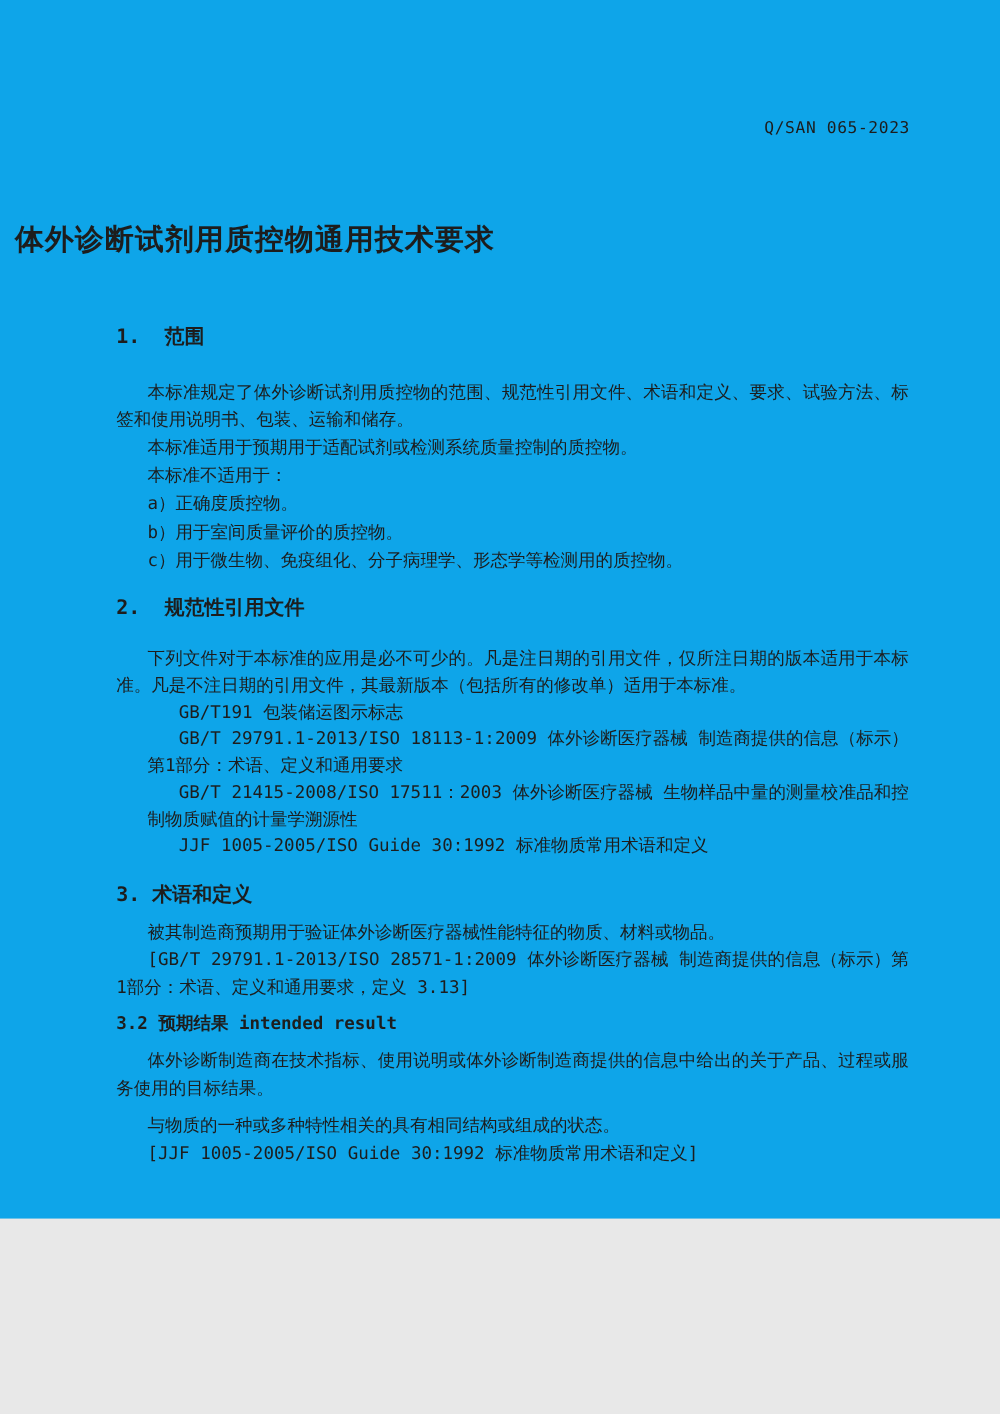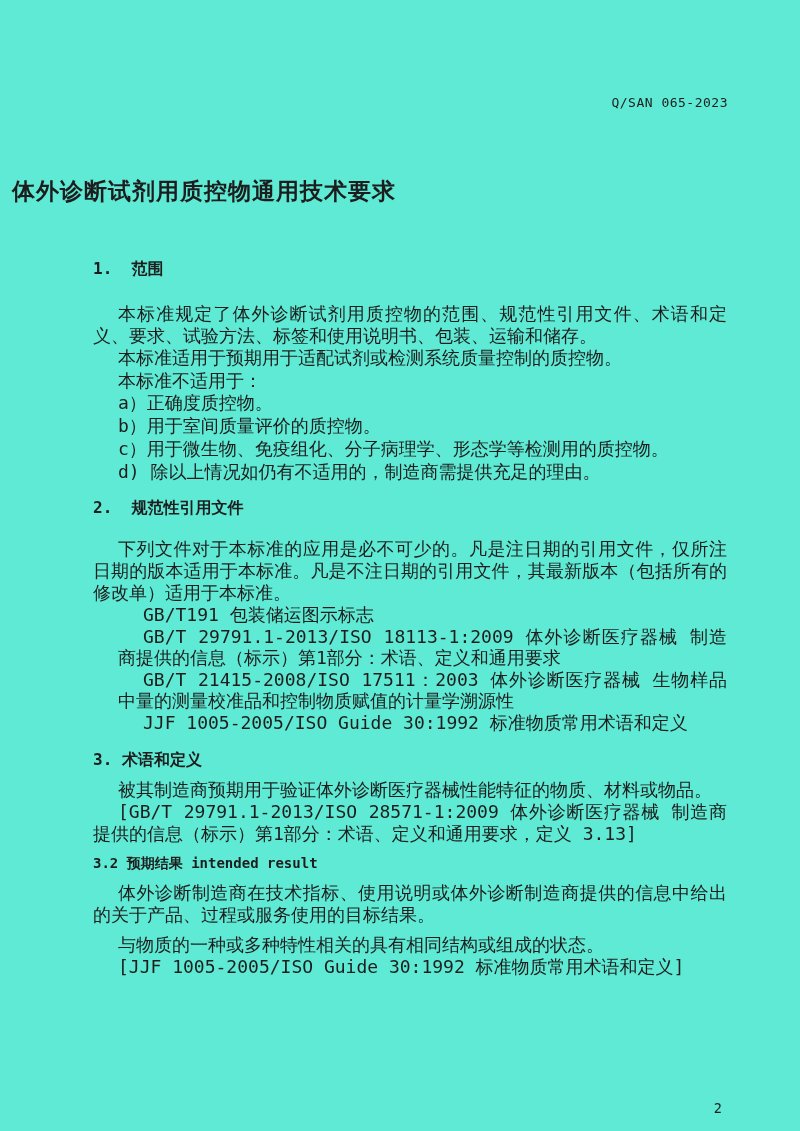--- a/index.html
+++ b/index.html
@@ -1,20 +1,20 @@
 <!DOCTYPE html>
 <html><head>
 <meta charset="utf-8">
 <style>
   html,body{margin:0;padding:0;background:#e8e8e8;}
   .page{
     position:relative;
-    width:800px;height:1131px;
+    width:800px;height:975px;
     margin:0 auto;
-    background:#5eead4;
+    background:#0ea5e9;
     overflow:hidden;
     color:#1d1d1d;
   }
   .doc-code{
     position:absolute;top:95px;right:72px;
     font-family:"DejaVu Sans Mono","Liberation Mono",monospace;
     font-size:13px;letter-spacing:0.5px;
     white-space:pre-wrap;
   }
   .doc-title{
@@ -34,21 +34,21 @@
   }
   .sub-h{
     font-family:"DejaVu Sans Mono","DejaVu Sans","Liberation Sans",sans-serif;
     font-weight:bold;
     font-size:14px;line-height:22px;
     white-space:pre-wrap;
     margin:0;
   }
   .p{
     font-family:"DejaVu Sans Mono","DejaVu Serif","Liberation Serif",serif;
-    font-size:18px;line-height:22px;
+    font-size:14px;line-height:22px;
     text-align:justify;
     margin:0;
   }
   .indent{text-indent:25px;}
   .clause{line-height:22.7px;}
   .ref{line-height:21.5px;margin-left:25px;}
   .page-num{
     position:absolute;top:1100px;right:78px;
     font-family:"DejaVu Sans Mono","Liberation Mono",monospace;
     font-size:13.5px;
@@ -65,21 +65,20 @@
 
   <div class="flow">
 
     <div class="h" style="margin-top:258px">1.  范围</div>
     <div class="p indent" style="margin-top:23px">本标准规定了体外诊断试剂用质控物的范围、规范性引用文件、术语和定义、要求、试验方法、标签和使用说明书、包装、运输和储存。</div>
     <div class="p indent clause">本标准适用于预期用于适配试剂或检测系统质量控制的质控物。</div>
     <div class="p indent clause">本标准不适用于：</div>
     <div class="p indent clause">a）正确度质控物。</div>
     <div class="p indent clause">b）用于室间质量评价的质控物。</div>
     <div class="p indent clause">c）用于微生物、免疫组化、分子病理学、形态学等检测用的质控物。</div>
-    <div class="p indent clause">d) 除以上情况如仍有不适用的，制造商需提供充足的理由。</div>
 
     <div class="h" style="margin-top:14px">2.  规范性引用文件</div>
     <div class="p indent" style="margin-top:19px">下列文件对于本标准的应用是必不可少的。凡是注日期的引用文件，仅所注日期的版本适用于本标准。凡是不注日期的引用文件，其最新版本（包括所有的修改单）适用于本标准。</div>
     <div class="p indent ref">GB/T191 包装储运图示标志</div>
     <div class="p indent ref">GB/T 29791.1-2013/ISO 18113-1:2009 体外诊断医疗器械 制造商提供的信息（标示）第1部分：术语、定义和通用要求</div>
     <div class="p indent ref">GB/T 21415-2008/ISO 17511：2003 体外诊断医疗器械 生物样品中量的测量校准品和控制物质赋值的计量学溯源性</div>
     <div class="p indent ref">JJF 1005-2005/ISO Guide 30:1992 标准物质常用术语和定义</div>
 
     <div class="h" style="margin-top:16px">3. 术语和定义</div>
 

